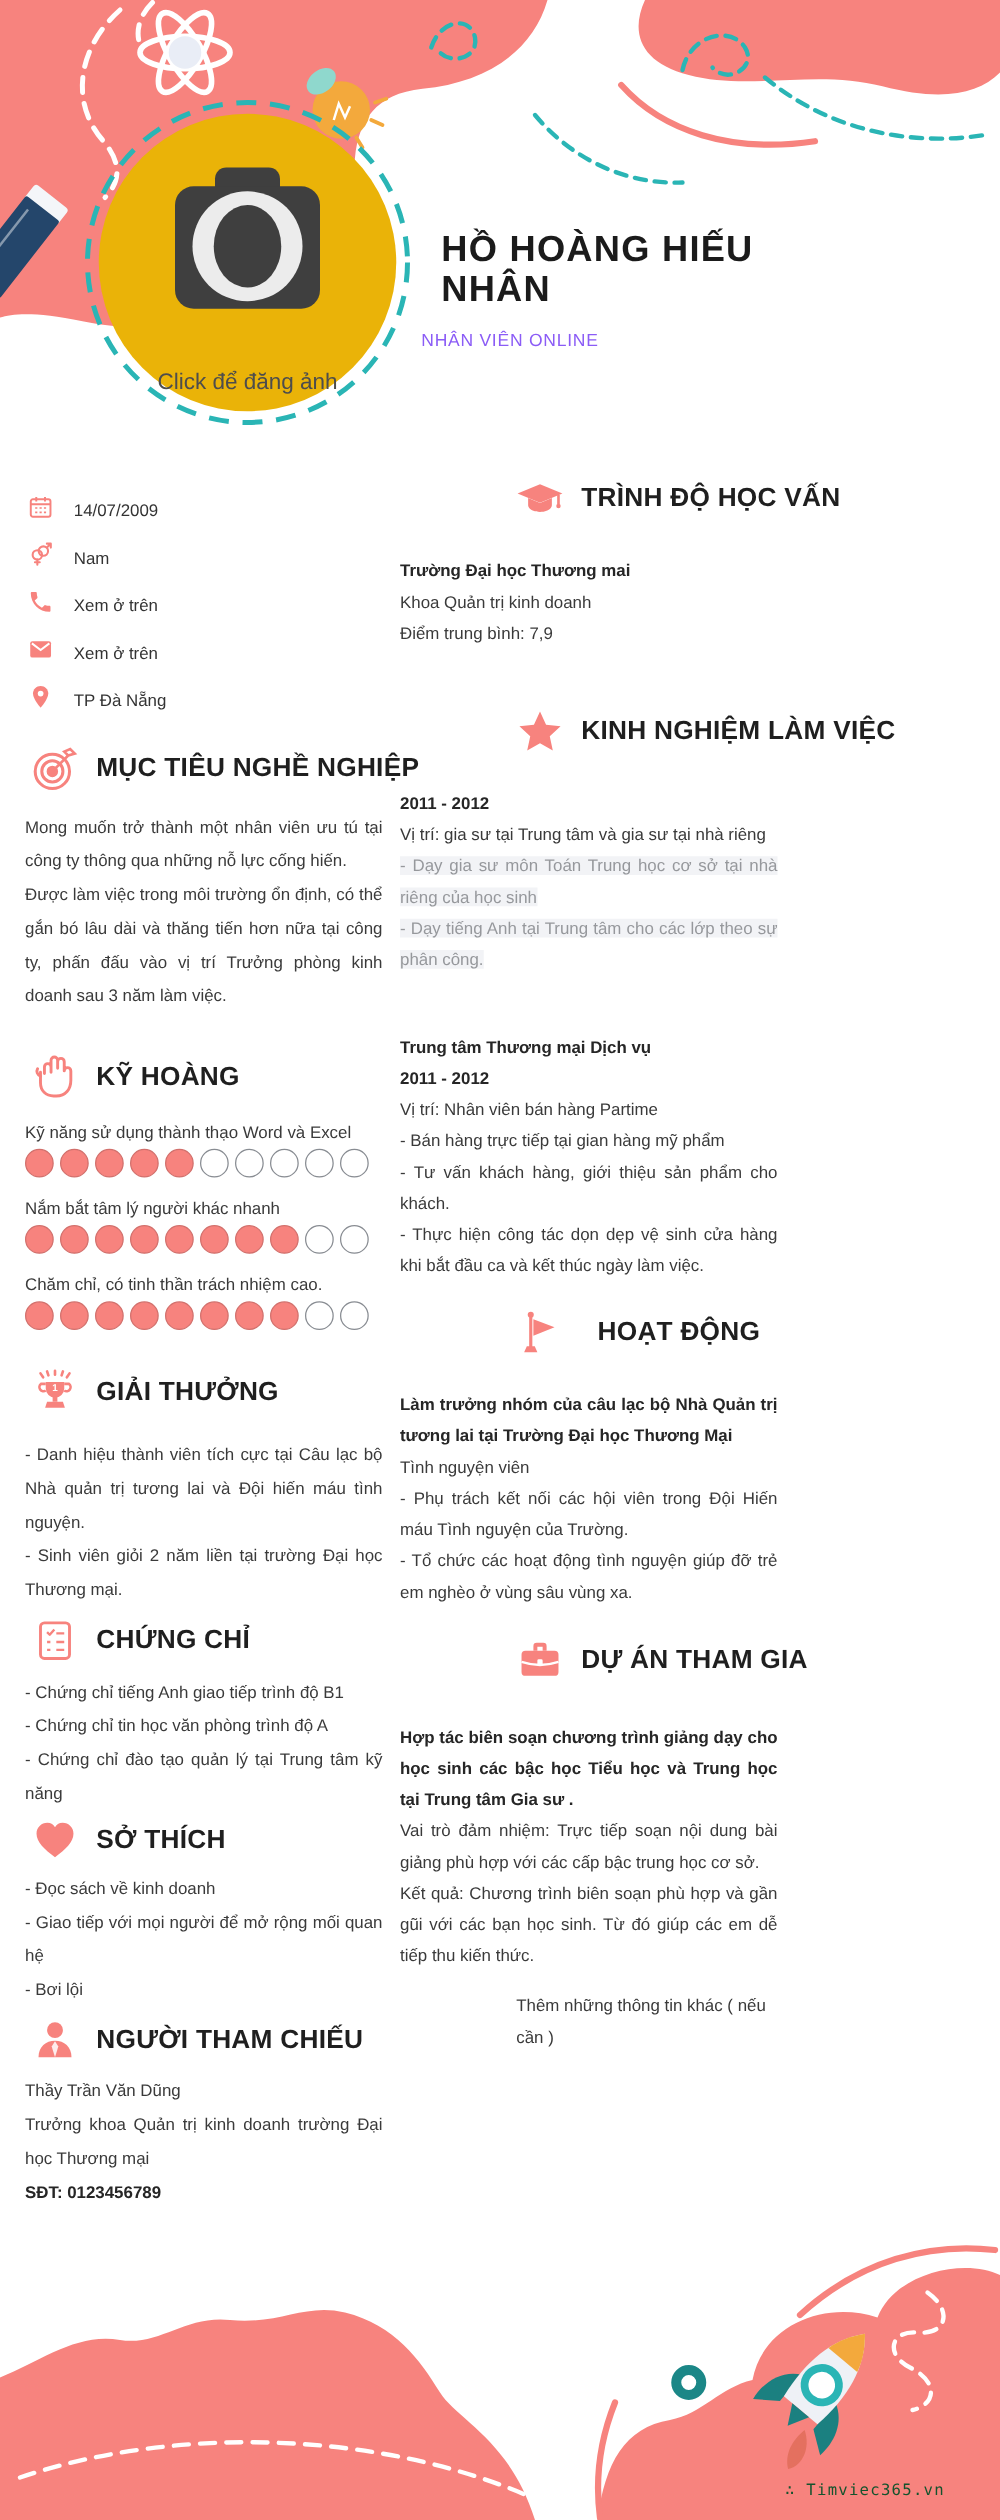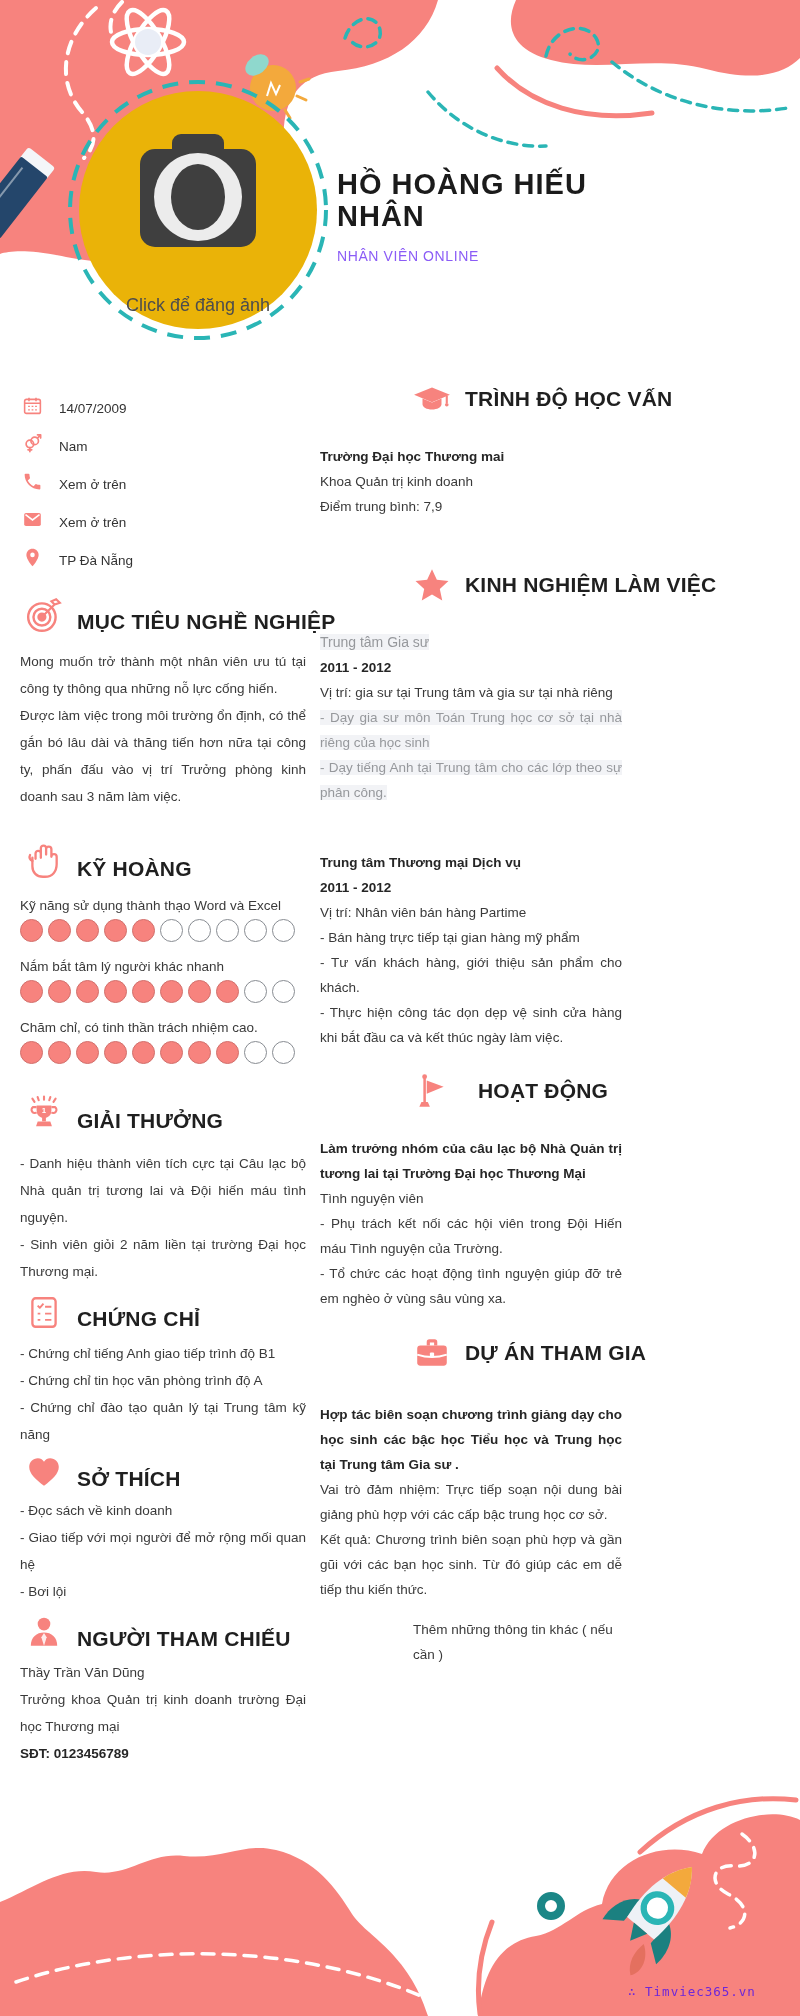--- a/index.html
+++ b/index.html
@@ -9,51 +9,51 @@
   .abs{position:absolute;}
 
   
   .photo-circle{position:absolute;left:79px;top:91px;width:238px;height:238px;border-radius:50%;
     background:#eab308;text-align:center;cursor:pointer;}
   .photo-ring{position:absolute;left:66px;top:78px;width:264px;height:264px;pointer-events:none;}
   .photo-label{position:absolute;left:0;right:0;bottom:13px;font-size:18px;color:#4d4d4d;}
 
   
   .name-block{position:absolute;left:337px;top:168px;width:300px;}
-  .name{font-size:29px;line-height:32px;font-weight:bold;color:#1b1b1b;letter-spacing:1px;margin:0;}
+  .name{font-size:29px;line-height:32px;font-weight:bold;color:#1b1b1b;letter-spacing:1px;margin:16px;}
   .job-title{margin-top:16px;font-size:14px;color:#8b5cf6;letter-spacing:.6px;}
 
   
   .col-left{position:absolute;left:20px;top:378px;width:286px;}
   .col-right{position:absolute;left:320px;top:380px;width:302px;}
 
   .info-row{display:flex;align-items:flex-end;height:38px;gap:16px;}
   .info-ic{width:21px;height:21px;flex:0 0 auto;margin-left:2px;}
   .info-tx{font-size:13.5px;color:#333;}
 
   .h-row{display:flex;align-items:center;gap:14px;}
   .h-ic{width:38px;height:38px;flex:0 0 auto;}
   .h-tx{font-weight:bold;font-size:21px;color:#1f1f1f;letter-spacing:.2px;white-space:nowrap;}
-  .col-left .h-row{margin-left:5px;align-items:flex-end;}
+  .col-left .h-row{margin-left:5px;}
   .col-right .h-row{margin-left:93px;}
 
   .txt{font-size:13.5px;color:#3a3a3a;line-height:27px;text-align:justify;}
   .col-right .txt,.col-right .line{font-size:13.5px;line-height:25px;}
   .col-right .txt{text-align:justify;}
   .line{font-size:13.5px;color:#3a3a3a;line-height:27px;}
   .b{font-weight:bold;color:#262626;}
   .hl{color:#96989c;background:#f2f3f6;}
 
   .skill-label{font-size:13.5px;color:#3a3a3a;margin-top:17px;}
   .dots{display:flex;gap:5px;margin-top:6px;}
   .dot{width:23px;height:23px;border-radius:50%;box-sizing:border-box;background:#fff;border:1.5px solid #888c92;}
   .dot.filled{background:#f7837e;border:1px solid #d2706c;}
 
   .watermark{position:absolute;left:628px;top:1984px;font-family:"DejaVu Sans Mono","Liberation Mono",monospace;
-    font-size:12.5px;color:#6d28d9;letter-spacing:1px;white-space:nowrap;}
+    font-size:12.5px;color:#14532d;letter-spacing:1px;white-space:nowrap;}
 </style>
 </head>
 <body>
 
 <div class="page">
 
   <svg class="abs" style="left:0;top:0;" width="800" height="300" viewBox="0 0 800 300">
     <path fill="#f7837e" d="M0,0 H438 C426,42 388,66 338,71 C300,75 287,97 284,126 C280,178 262,218 224,240 C186,262 118,268 66,257 C28,249 10,251 0,254 Z"></path>
     <path fill="#f7837e" d="M516,0 C504,26 512,50 551,60 C600,73 652,55 706,69 C752,81 782,76 800,58 V0 Z"></path>
     <path fill="none" stroke="#f7837e" stroke-width="5" stroke-linecap="round" d="M497,68 C530,105 585,123 652,113"></path>
@@ -304,21 +304,20 @@
     <div class="h-row" style="margin-top:47px;">
       <span class="h-ic">
         <svg viewBox="0 0 36 36">
             <path fill="#f7837e" d="M18,3 L22.6,13.1 L33.6,14.3 L25.4,21.8 L27.7,32.6 L18,27.1 L8.3,32.6 L10.6,21.8 L2.4,14.3 L13.4,13.1 Z"></path>
           </svg>
       </span>
       <span class="h-tx">KINH NGHIỆM LÀM VIỆC</span>
     </div>
 
     <div style="margin-top:26px;">
-      <div class="line" style="font-size:14px;"><span class="hl">Trung tâm Gia sư</span></div>
       <div class="line b">2011 - 2012</div>
       <div class="line">Vị trí: gia sư tại Trung tâm và gia sư tại nhà riêng</div>
       <div class="txt"><span class="hl">- Dạy gia sư môn Toán Trung học cơ sở tại nhà riêng của học sinh</span></div>
       <div class="txt"><span class="hl">- Dạy tiếng Anh tại Trung tâm cho các lớp theo sự phân công.</span></div>
     </div>
 
     <div style="margin-top:45px;">
       <div class="line b">Trung tâm Thương mại Dịch vụ</div>
       <div class="line b">2011 - 2012</div>
       <div class="line">Vị trí: Nhân viên bán hàng Partime</div>

